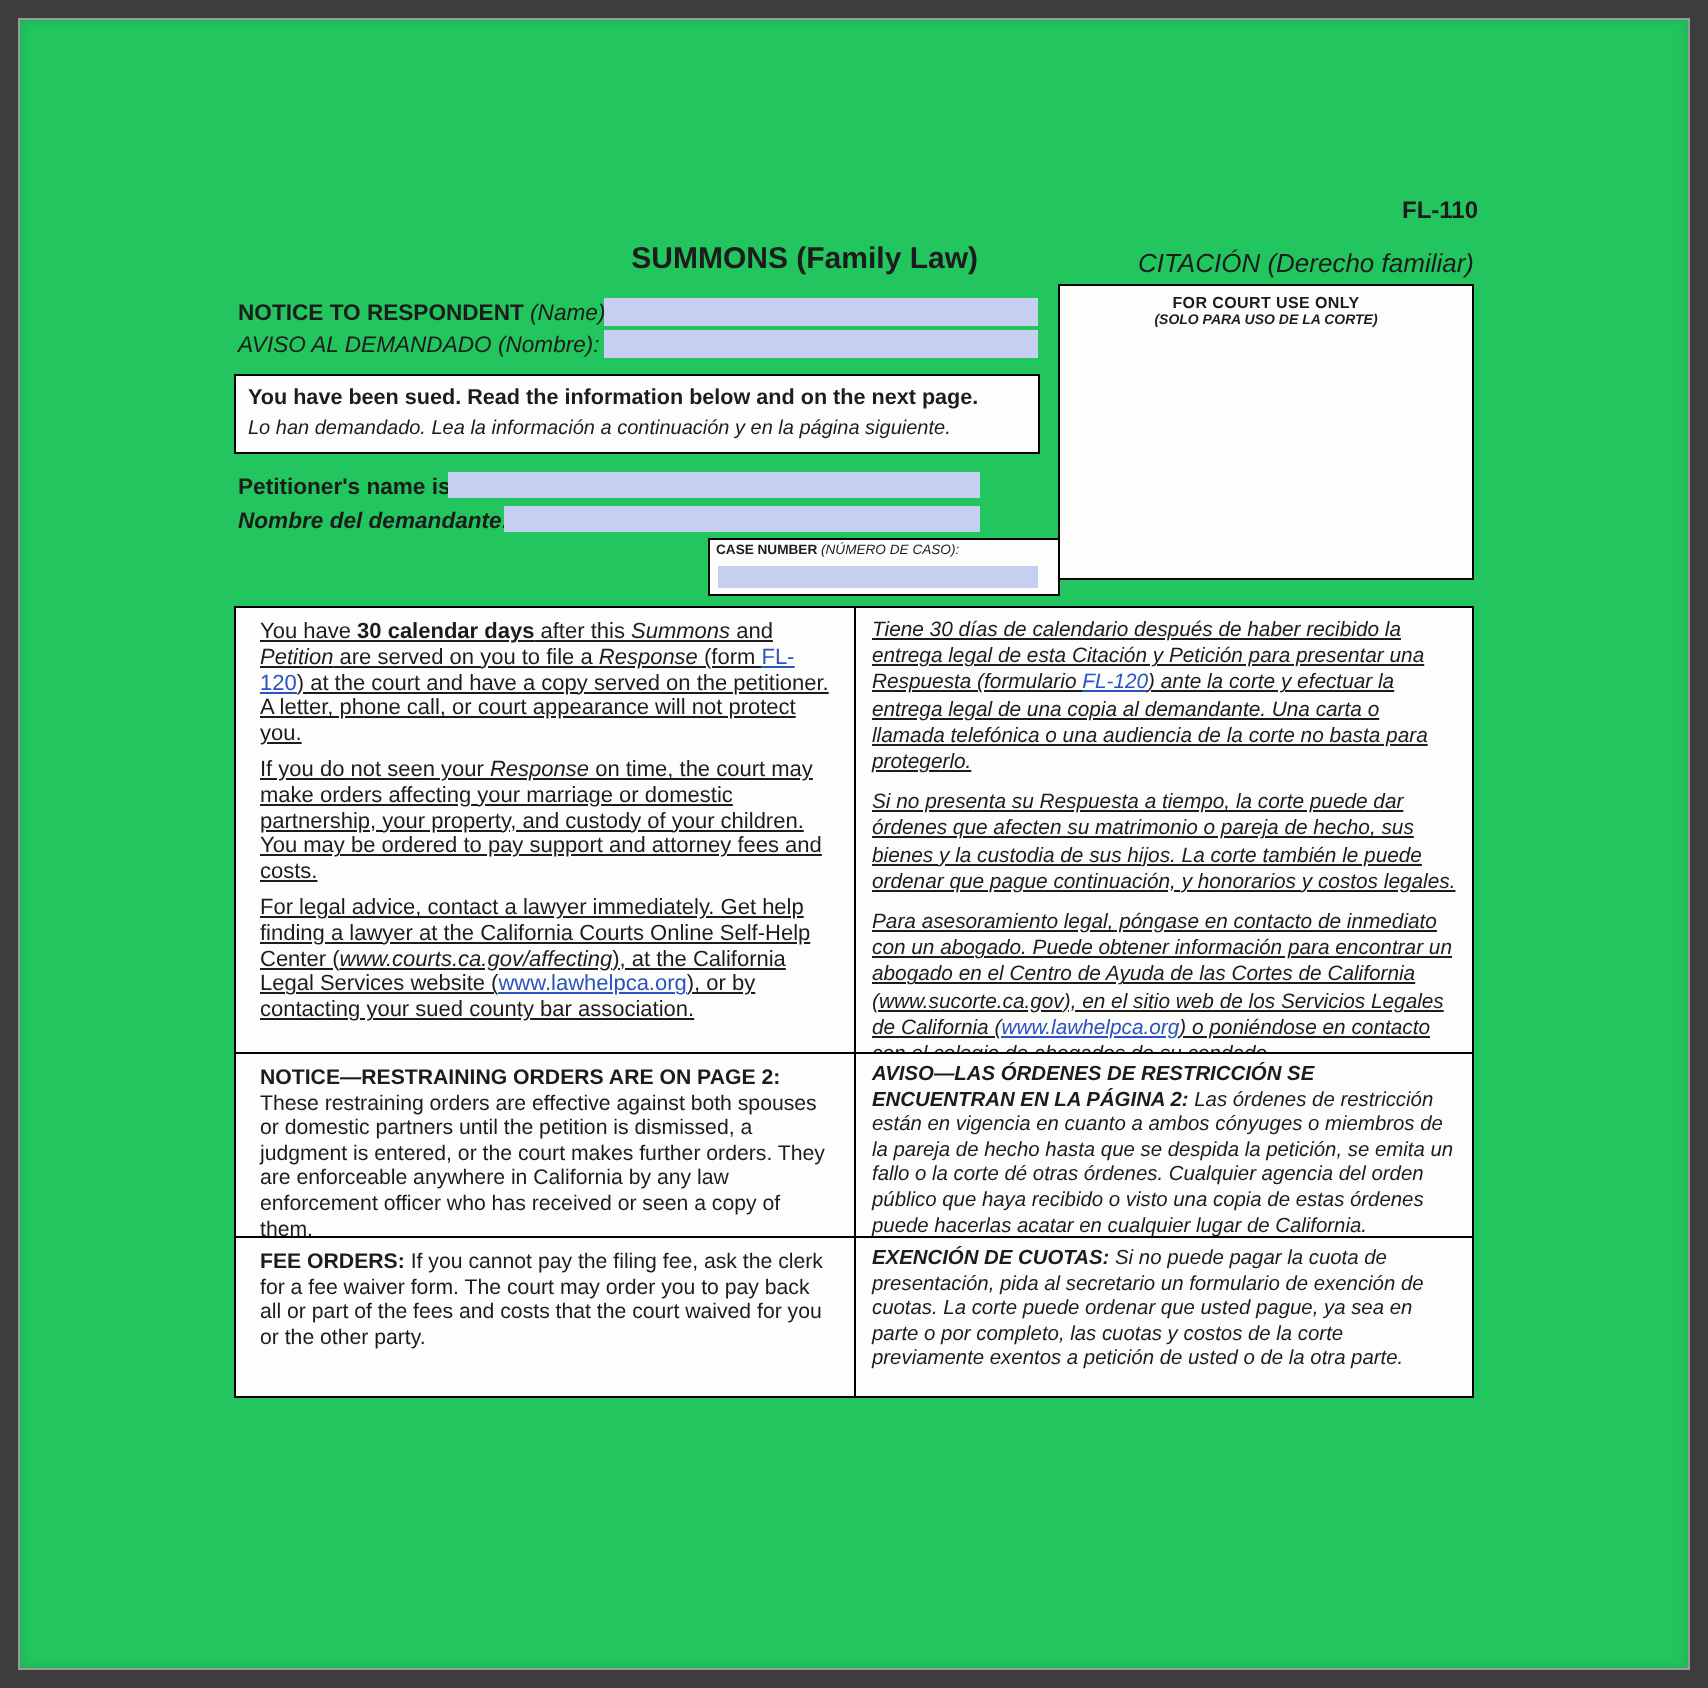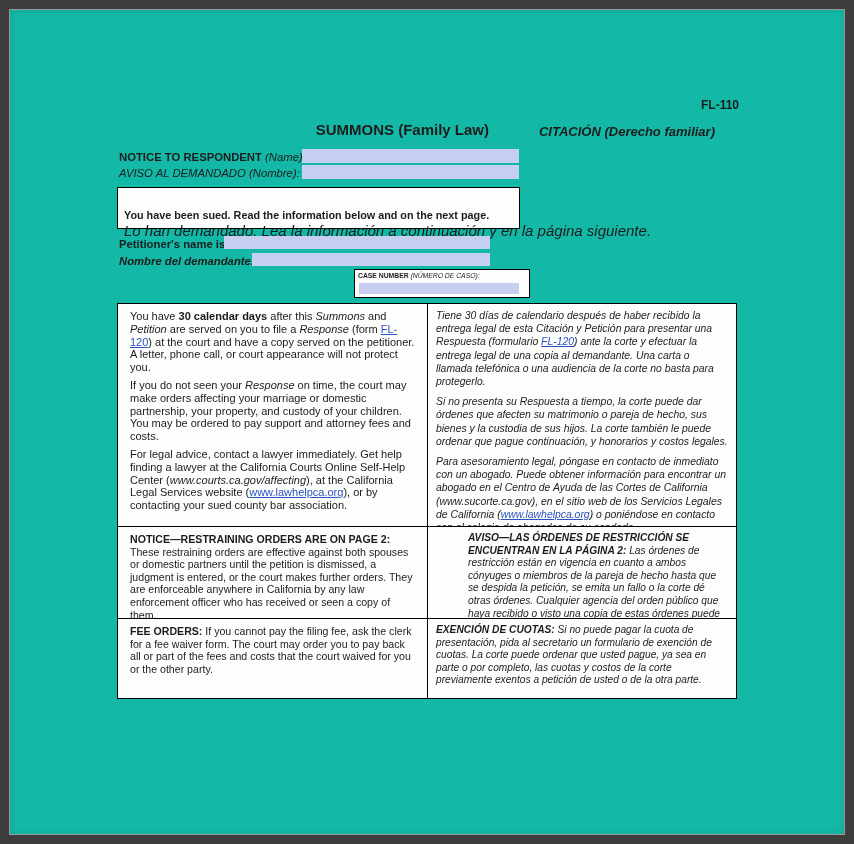--- a/index.html
+++ b/index.html
@@ -4,29 +4,29 @@
 <style>
   html, body { margin: 0; padding: 0; background: #ffffff; }
   body { font-family: "Liberation Sans", "DejaVu Sans", sans-serif; color: #1c1c1c; }
 
   .page {
     position: relative;
     width: 854px; height: 844px;
     box-sizing: border-box;
     border: 9px solid var(--frame, #3d3d3d);
     box-shadow: inset 0 0 0 1px #999999, inset 0 0 8px rgba(0,0,0,.12);
-    background: #14b8a6;
+    background: #22c55e;
     overflow: hidden;
   }
 
   .abs { position: absolute; }
 
   .form-number { right: 106px; top: 89px; font-size: 12px; font-weight: bold; }
   .title-en { left: 140px; top: 112px; width: 340px; text-align: right; font-size: 15px; font-weight: bold; }
-  .title-es { left: 508px; top: 115px; width: 220px; text-align: center; font-size: 13px; font-weight: bold; font-style: italic; }
+  .title-es { left: 508px; top: 115px; width: 220px; text-align: right; font-size: 13px; font-weight: normal; font-style: italic; }
 
   .resp-label { left: 110px; font-size: 11.3px; white-space: nowrap; }
   .resp-label.l1 { top: 142px; }
   .resp-label.l2 { top: 158px; }
 
   .field {
     background: var(--field_bg, #c7cff1);
     border: none; outline: none; padding: 0 3px;
     box-sizing: border-box;
     font-family: "Liberation Sans", "DejaVu Sans", sans-serif;
@@ -39,24 +39,24 @@
     left: 520px; top: 133px; width: 208px; height: 148px;
     border: 1px solid #000; box-sizing: border-box;
     text-align: center; padding-top: 4px; background: #fdfdfc;
   }
   .cu1 { font-size: 8px; font-weight: bold; letter-spacing: .2px; }
   .cu2 { font-size: 7px; font-weight: bold; font-style: italic; margin-top: 1px; }
 
   .sued-box {
     left: 108px; top: 178px; width: 403px; height: 40px;
     border: 1px solid #000; box-sizing: border-box;
-    padding: 20px 6px; background: #fdfdfc;
+    padding: 4px 6px; background: #fdfdfc;
   }
   .sued-en { font-size: 10.8px; font-weight: bold; line-height: 15px; white-space: nowrap; }
-  .sued-es { font-size: 15px; font-style: italic; line-height: 15px; white-space: nowrap; }
+  .sued-es { font-size: 10px; font-style: italic; line-height: 15px; white-space: nowrap; }
 
   .pet-label { left: 110px; font-size: 11.3px; white-space: nowrap; }
   .pet-label.p1 { top: 229px; font-weight: bold; }
   .pet-label.p2 { top: 246px; font-weight: bold; font-style: italic; }
   .pet-f1 { left: 215px; top: 227px; width: 266px; height: 13px; }
   .pet-f2 { left: 243px; top: 244px; width: 238px; height: 13px; }
 
   .case-box {
     left: 345px; top: 260px; width: 176px; height: 29px;
     border: 1px solid #000; box-sizing: border-box; background: #fdfdfc;
@@ -64,22 +64,22 @@
   .case-label { font-size: 6.8px; padding: 2px 0 0 3px; white-space: nowrap; }
   .case-label .bi { font-style: italic; }
   .case-field { position: absolute; left: 4px; bottom: 3px; width: 160px; height: 11px; }
 
   .main-box {
     left: 108px; top: 294px; width: 620px; height: 396px;
     border: 1px solid #000; box-sizing: border-box;
     display: flex; flex-direction: column; background: #fdfdfc;
   }
   .row { display: flex; }
-  .row.r1 { height: 222px; border-bottom: 1px solid #000; }
-  .row.r2 { height: 91px; border-bottom: 1px solid #000; gap: 32px; }
+  .row.r1 { height: 222px; border-bottom: 1px solid #000; text-decoration: underline; }
+  .row.r2 { height: 91px; border-bottom: 1px solid #000; }
   .row.r3 { flex: 1; }
   .cell { box-sizing: border-box; overflow: hidden; }
   .cell.en { width: 310px; border-right: 1px solid #000; padding: 6px 10px 0 12px; }
   .cell.es { flex: 1; padding: 5px 8px 0 8px; font-style: italic; }
 
   .para { margin: 0 0 5px 0; font-size: 11px; line-height: 12.8px; }
   .cell.es .para { font-size: 10.4px; line-height: 13.2px; margin: 0 0 7px 0; }
   .row.r2 .cell.en .para, .row.r3 .cell.en .para { font-size: 10.6px; line-height: 12.6px; }
   .row.r2 .cell.es .para, .row.r3 .cell.es .para { font-size: 10.2px; line-height: 12.6px; }
   .pre { white-space: pre-line; }
@@ -96,20 +96,24 @@
 
   <div class="abs form-number">FL-110</div>
   <div class="abs title-en">SUMMONS (Family Law)</div>
   <div class="abs title-es">CITACIÓN (Derecho familiar)</div>
 
   <div class="abs resp-label l1"><span class="b">NOTICE TO RESPONDENT</span><span class="i"> (Name):</span></div>
   <div class="abs resp-label l2"><span class="bi">AVISO AL DEMANDADO</span><span class="i"> (Nombre):</span></div>
   <input class="abs field resp-f1" value="" style="">
   <input class="abs field resp-f2" value="" style="">
 
+  <div class="abs court-use-box">
+    <div class="cu1">FOR COURT USE ONLY</div>
+    <div class="cu2">(SOLO PARA USO DE LA CORTE)</div>
+  </div>
 
   <div class="abs sued-box">
     <div class="sued-en">You have been sued. Read the information below and on the next page.</div>
     <div class="sued-es">Lo han demandado. Lea la información a continuación y en la página siguiente.</div>
   </div>
 
   <div class="abs pet-label p1">Petitioner's name is:</div>
   <input class="abs field pet-f1" value="" style="">
   <div class="abs pet-label p2">Nombre del demandante:</div>
   <input class="abs field pet-f2" value="" style="">

